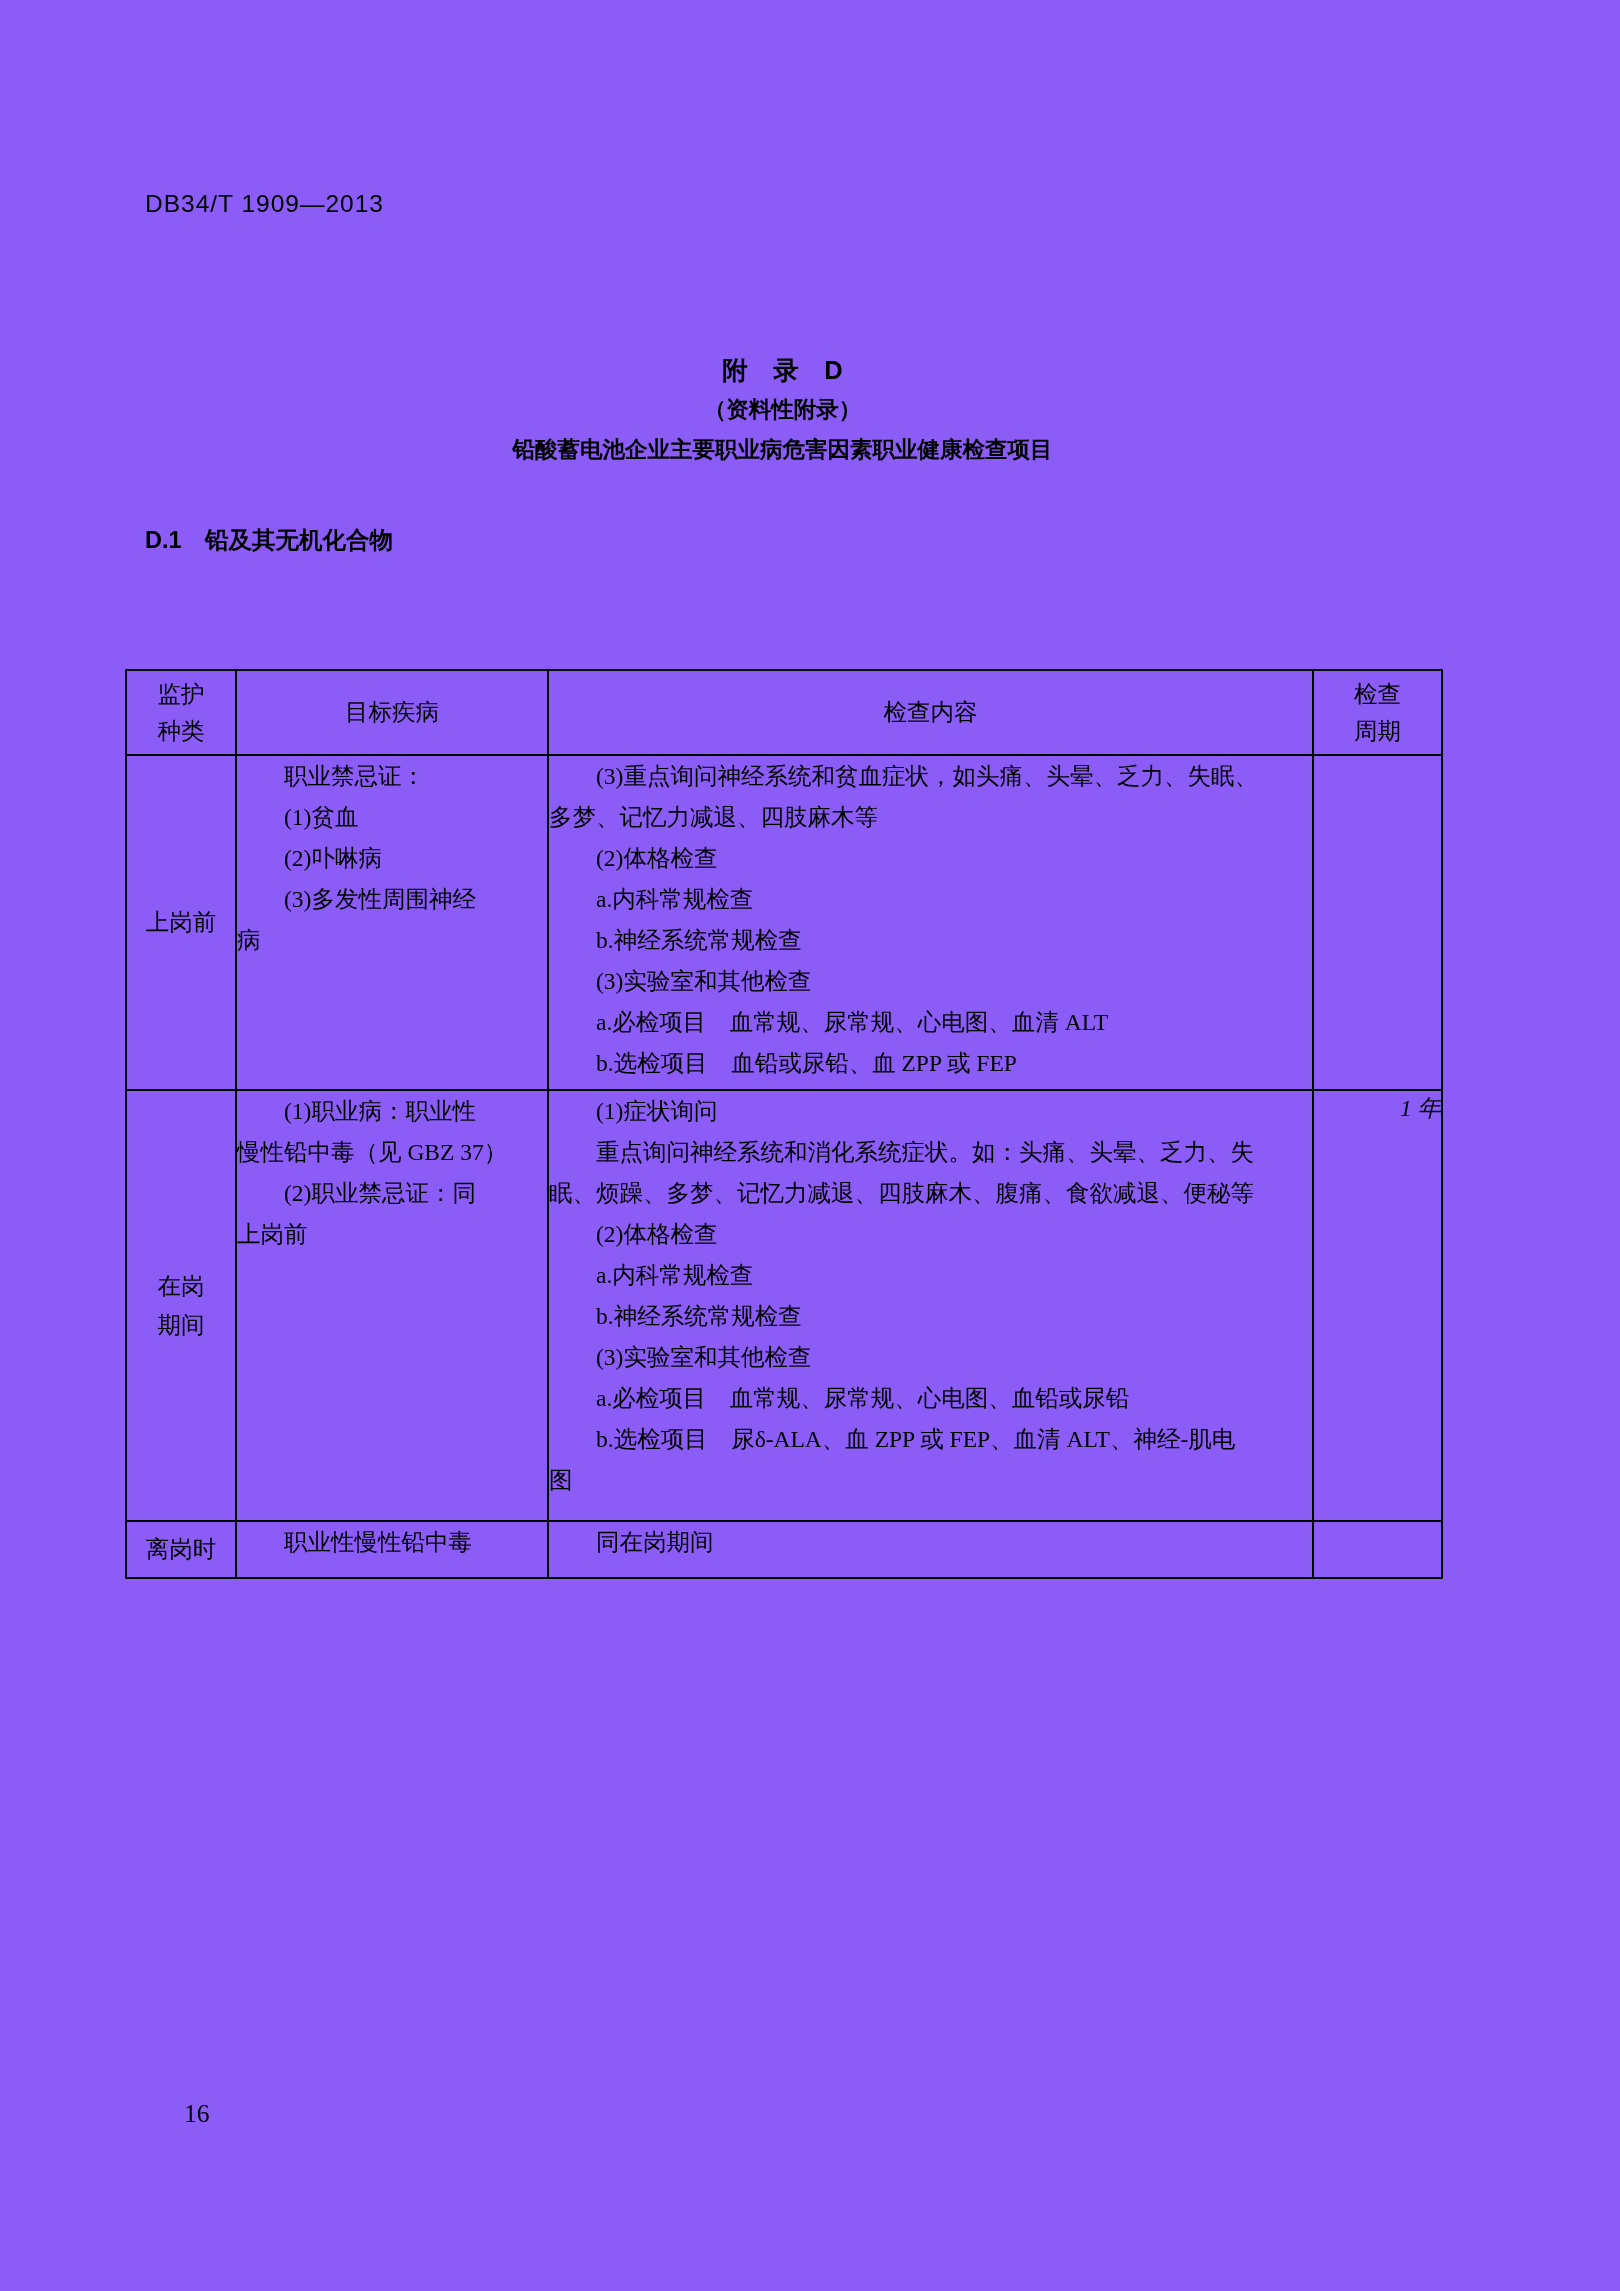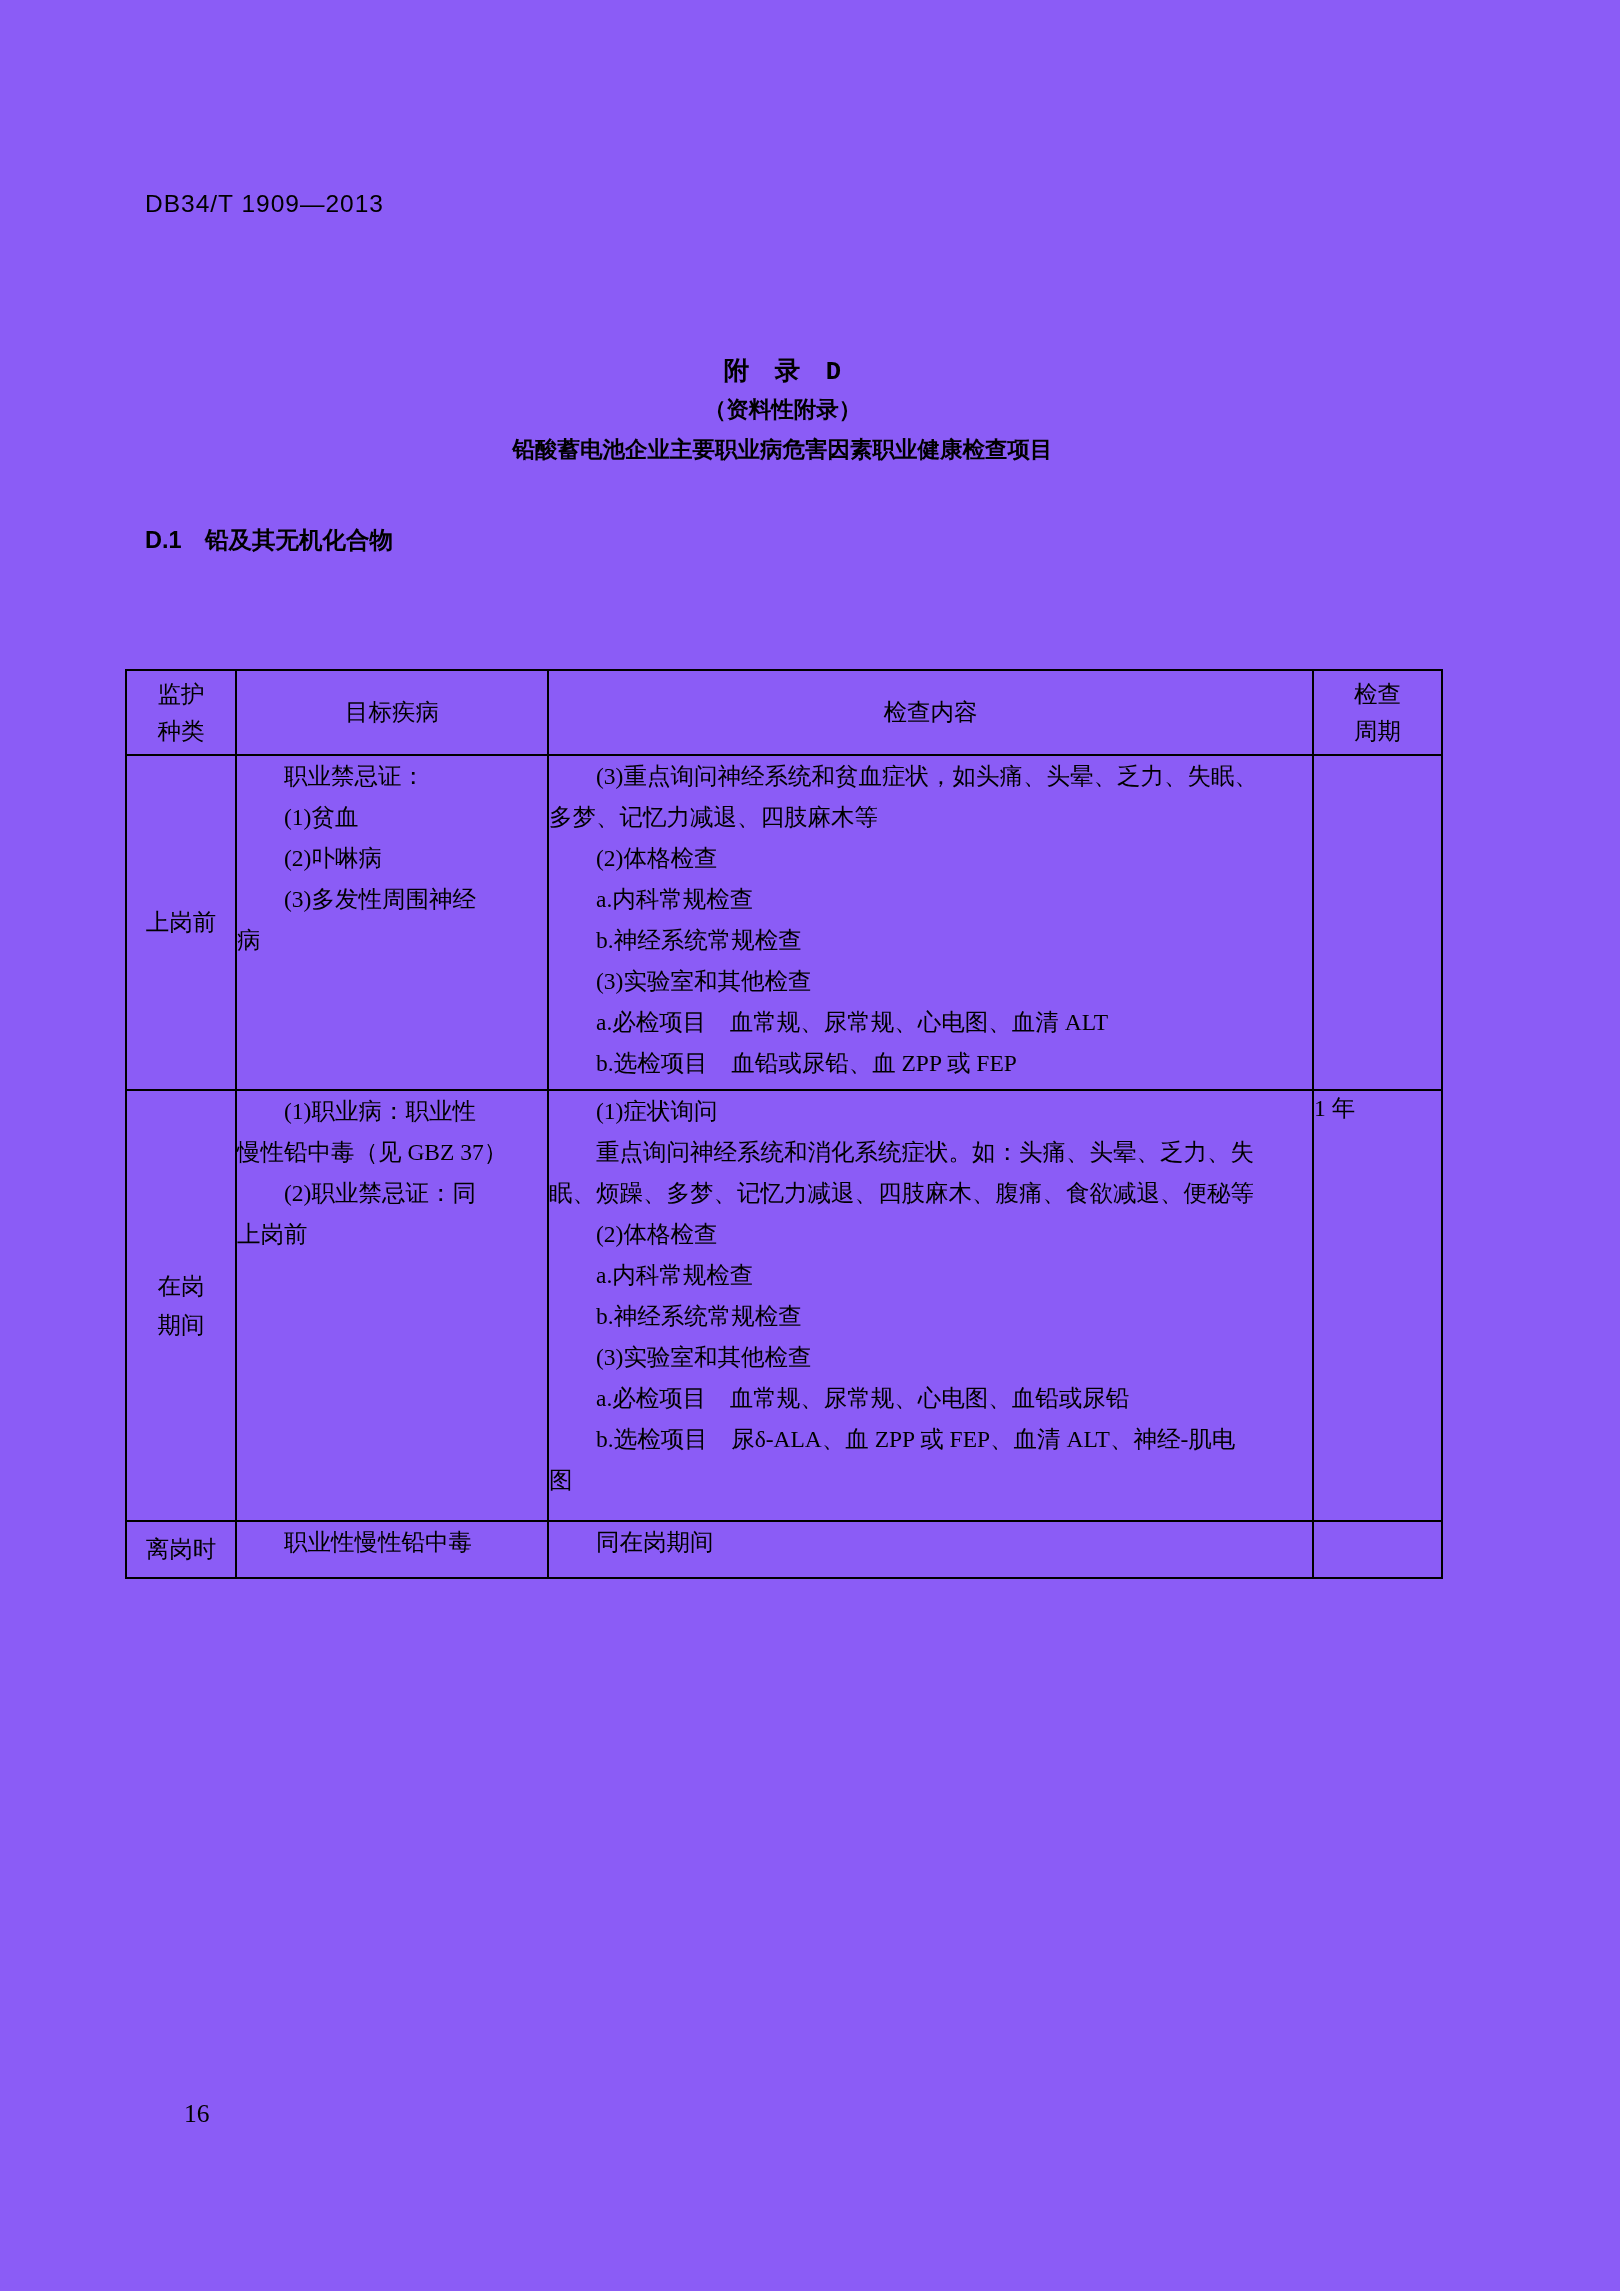--- a/index.html
+++ b/index.html
@@ -12,21 +12,21 @@
     font-family:"Liberation Serif","DejaVu Serif",serif;
   }
   .doc-number{
     position:absolute;left:145px;top:190px;
     font-family:"Liberation Sans","DejaVu Sans",sans-serif;
     font-size:24.5px;letter-spacing:1px;
   }
   .center-block{
     position:absolute;left:125px;width:1315px;
     text-align:center;
-    font-family:Liberation Mono, monospace;
+    font-family:Liberation Sans, sans-serif;
     font-weight:bold;
   }
   .appendix-title{top:353px;font-size:25.5px;}
   .appendix-subtitle{top:394px;font-size:22.5px;}
   .appendix-heading{top:434px;font-size:22.5px;}
   .section-heading{
     position:absolute;left:145px;top:524px;
     font-family:"Liberation Sans","DejaVu Sans",sans-serif;
     font-weight:bold;font-size:23.5px;
   }
@@ -47,21 +47,21 @@
   tr.head{height:85px;}
   tr.head th{
     text-align:center;vertical-align:middle;line-height:37px;
   }
   tr.r0{height:335px;}
   tr.r1{height:431px;}
   tr.r2{height:57px;padding-left:20px;}
   td.c1{text-align:center;vertical-align:middle;line-height:39px;}
   td.c2{vertical-align:top;padding:4.9px 13.7px 0 39px;line-height:41px;font-family:Liberation Serif, serif;}
   td.c3{vertical-align:top;padding:4.9px 15.7px 0 9.8px;line-height:41px;}
-  td.c4{text-align:left;vertical-align:top;padding-top:9.8px;line-height:35px;}
+  td.c4{text-align:right;vertical-align:top;padding-top:9.8px;line-height:35px;font-style:italic;}
   td.c2 .line, td.c3 .line{white-space:nowrap;}
   .line.ind{text-indent:2em;}
   .page-number{
     position:absolute;left:184px;top:2099px;
     font-size:25.5px;
   }
 </style>
 </head>
 <body>
 

